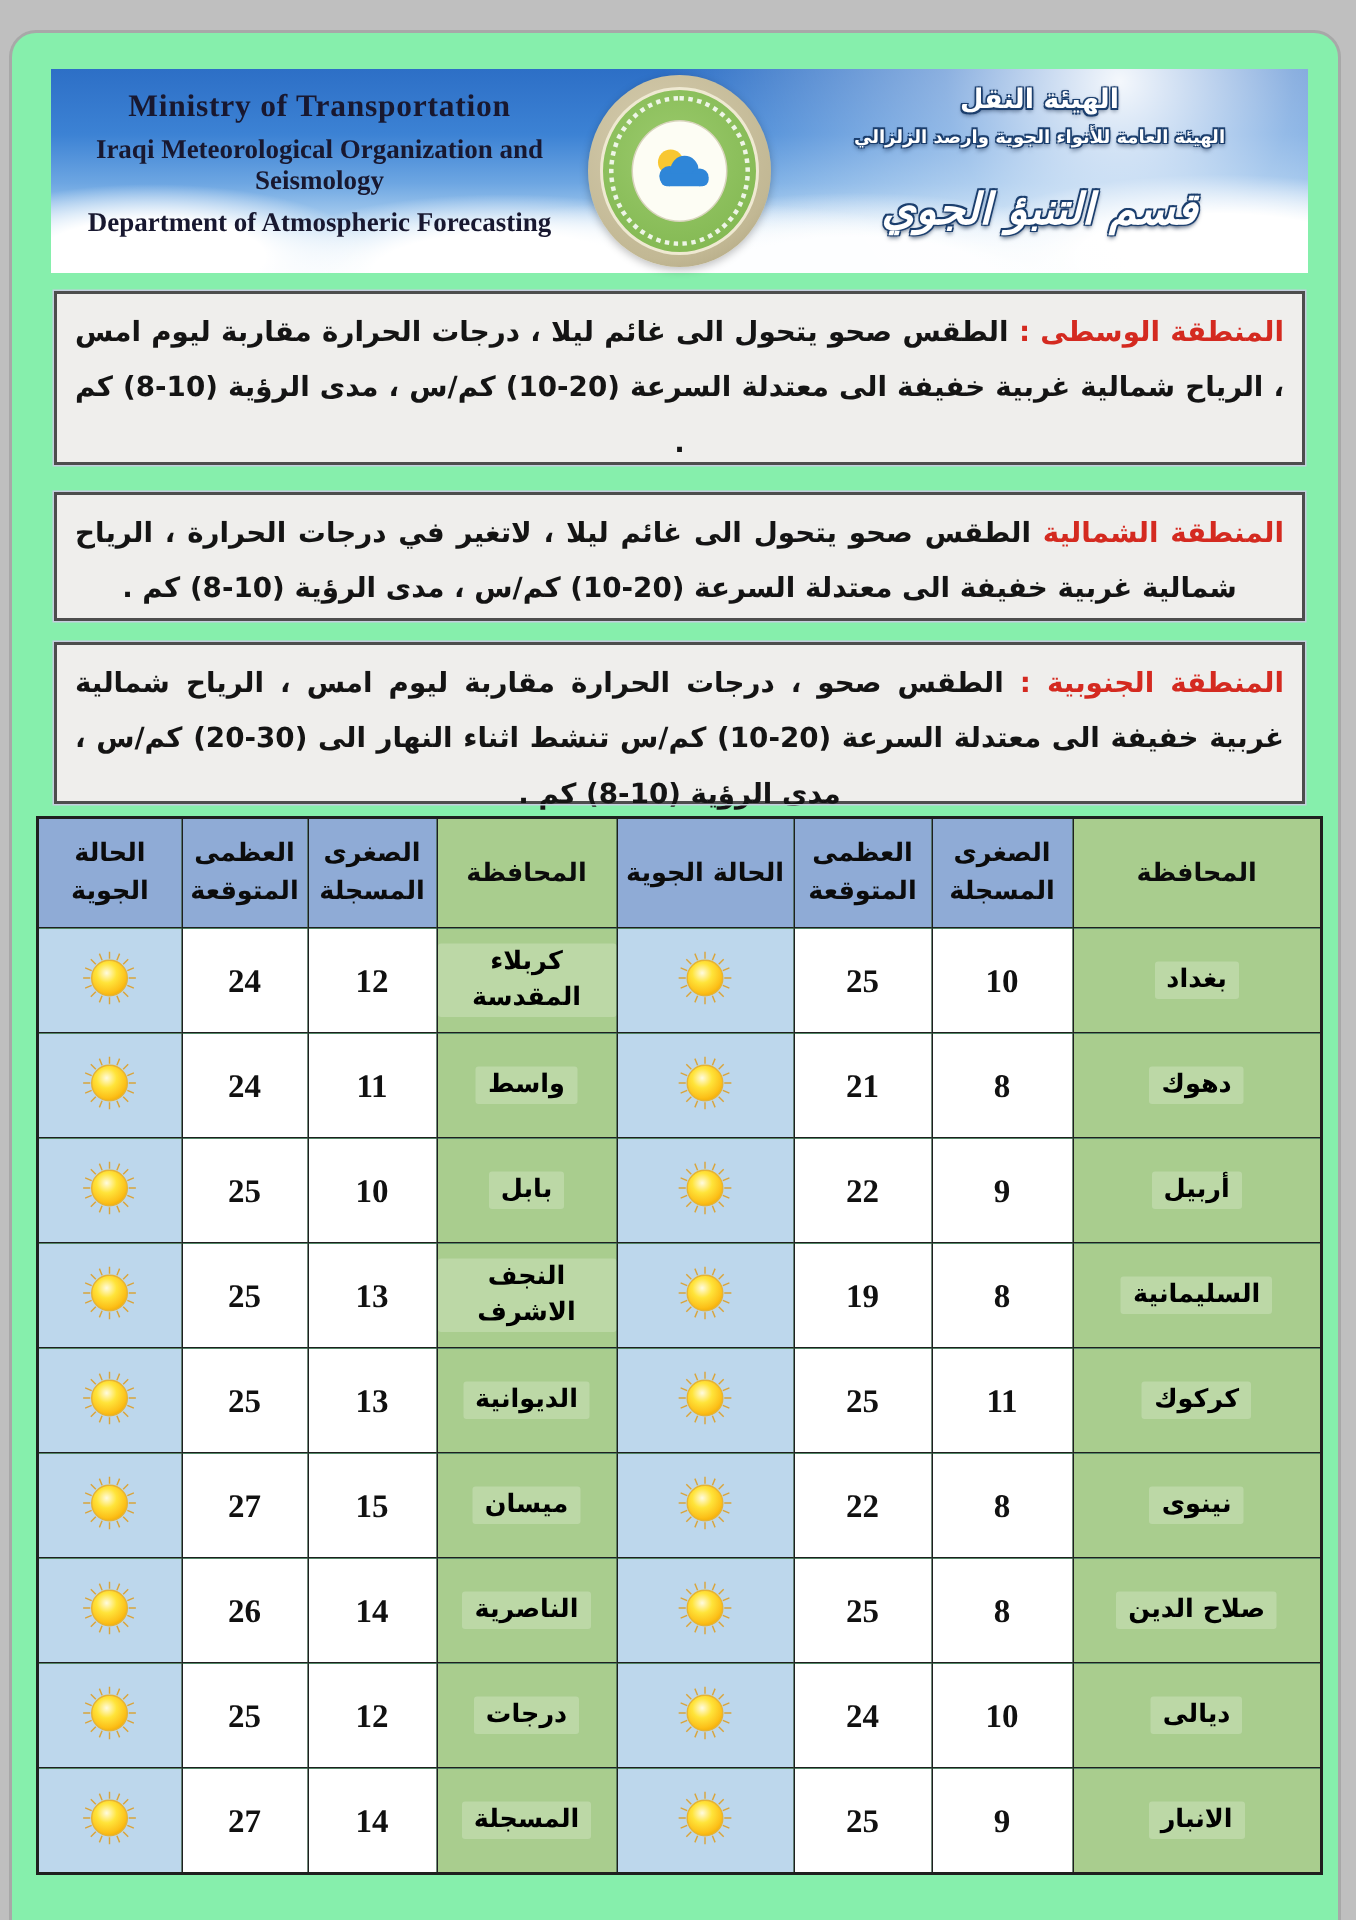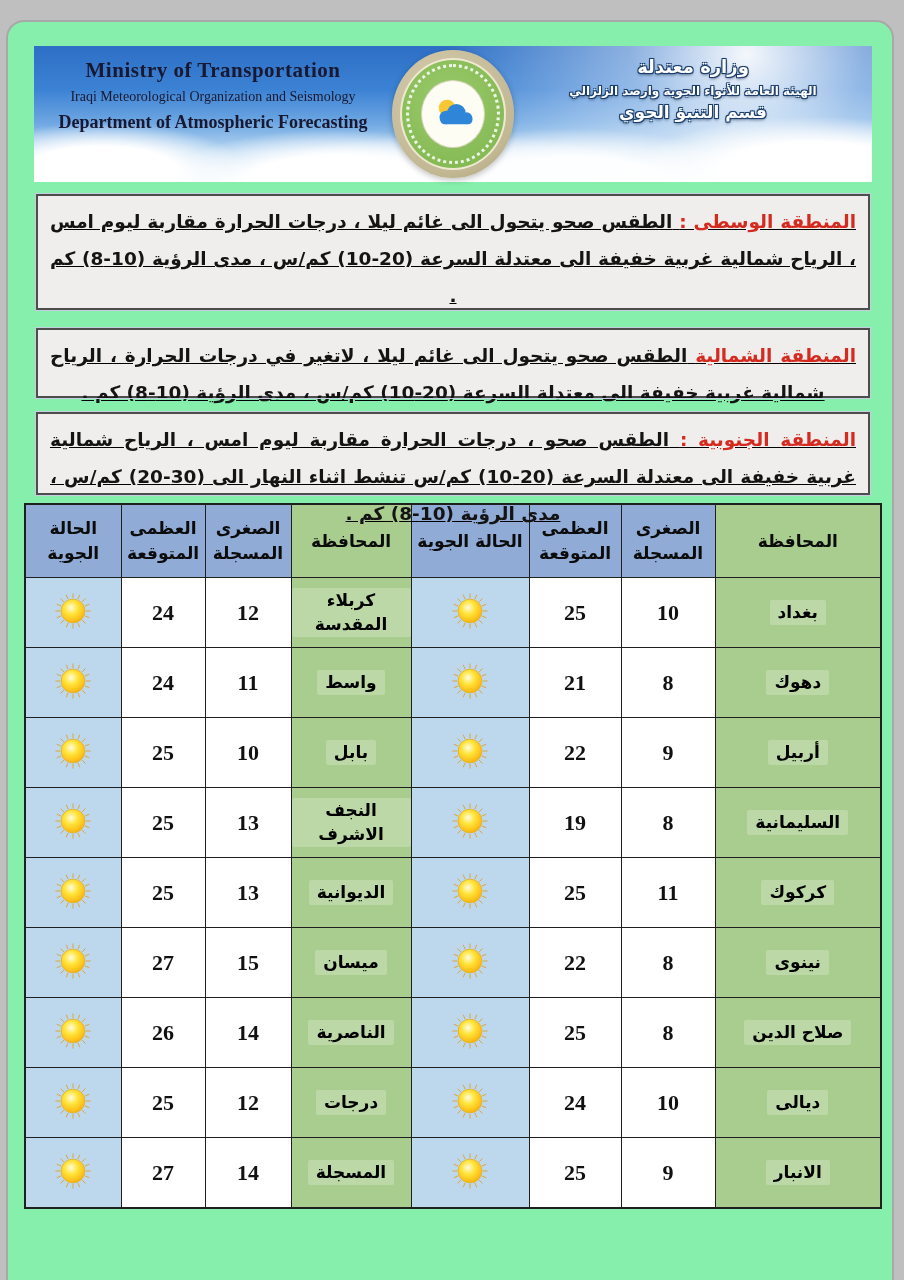--- a/index.html
+++ b/index.html
@@ -24,29 +24,29 @@
       radial-gradient(ellipse 260px 82px at 64% 104%, #fdfeff 36%, rgba(255,255,255,0) 72%),
       radial-gradient(ellipse 240px 72px at 93% 92%, #ffffff 40%, rgba(255,255,255,0) 76%),
       radial-gradient(ellipse 320px 95px at 50% 122%, #ffffff 45%, rgba(255,255,255,0) 82%),
       linear-gradient(180deg,#2d6fc6 0%,#3c82d4 32%,#6da6e2 56%,#b8d7f2 78%,#e9f4fc 100%);
   }
   .ltr-head{
     flex:1;direction:ltr;text-align:center;padding-top:12px;
     font-family:"Liberation Serif",serif;color:#181830;
   }
   .ltr-head .l1{font-size:21px;font-weight:bold;letter-spacing:.5px;}
-  .ltr-head .l2{font-size:14px;font-weight:normal;margin-top:6px;}
+  .ltr-head .l2{font-size:18px;font-weight:bold;margin-top:6px;}
   .ltr-head .l3{font-size:18px;font-weight:bold;margin-top:7px;}
   .rtl-head{
     flex:1;direction:rtl;text-align:center;padding-top:10px;color:#fff;font-weight:bold;
     text-shadow:0 0 2px #1c3f6e,1px 1px 0 #1c3f6e,-1px 1px 0 #1c3f6e,1px -1px 0 #1c3f6e,-1px -1px 0 #1c3f6e,0 2px 3px rgba(10,30,60,.55);
   }
   .rtl-head .a1{font-size:18px;}
   .rtl-head .a2{font-size:12px;margin-top:7px;}
-  .rtl-head .a3{font-size:17px;margin-top:4px;}
+  .rtl-head .a3{font-size:29px;margin-top:24px;font-style:italic;}
   
   .logo{
     width:122px;height:128px;margin-top:4px;flex:0 0 auto;align-self:flex-start;
     border-radius:50%;background:radial-gradient(circle at 40% 35%,#d6cdb0,#c2b894 70%,#a79c78);
     box-shadow:0 2px 6px rgba(0,0,0,.25);
     display:flex;align-items:center;justify-content:center;
   }
   .logo-green{
     width:102px;height:108px;border-radius:50%;
     background:radial-gradient(circle at 45% 40%,#9ccb6d,#7db44c);
@@ -61,30 +61,30 @@
   
   .greenbar{
     margin:6px 20px 0 26px;height:40px;line-height:40px;direction:rtl;text-align:center;
     color:#fff;font-weight:bold;font-size:23px;white-space:pre;
     background:linear-gradient(180deg,#569a1e 0%,#7fbf3c 32%,#7cbd39 55%,#4a8a18 100%);
     border:1px solid #3d7312;text-shadow:0 1px 2px rgba(20,60,0,.5);
   }
   
   .region{
     margin:0 22px 0 28px;background:#efeeec;border:2px solid #4d4d4d;outline:1px solid #c4cede;
-    box-sizing:border-box;direction:rtl;padding:7px 12px 0 12px;text-decoration:underline;
+    box-sizing:border-box;direction:rtl;padding:7px 12px 0 12px;
   }
   .region p{
     margin:0;font-size:18.5px;font-weight:bold;color:#141414;line-height:37px;
     text-align:justify;text-align-last:center;
   }
   .region .region-title{color:#d42a20;}
   .region-1{margin-top:12px;height:116px;}
-  .region-2{margin-top:18px;height:70px;}
-  .region-3{margin-top:14px;height:83px;}
+  .region-2{margin-top:18px;height:86px;}
+  .region-3{margin-top:14px;height:108px;}
   
   table.weather{
     margin:8px 0 0 16px;border-collapse:collapse;direction:rtl;table-layout:fixed;
     border:2px solid #1f1f1f;width:856px;
   }
   table.weather th,table.weather td{
     border:1px solid #1f1f1f;text-align:center;vertical-align:middle;padding:0;
     overflow:hidden;
   }
   table.weather th{height:72px;background:#8fabd6;font-size:17px;font-weight:bold;color:#0c0c0c;line-height:1.45;}
@@ -131,21 +131,21 @@
               <circle cx="24" cy="26" r="8"></circle>
               <circle cx="36" cy="21" r="11"></circle>
               <circle cx="48" cy="27" r="7"></circle>
               <rect x="17" y="24" width="38" height="10" rx="5"></rect>
             </g>
           </svg>
         </div>
       </div>
     </div>
     <div class="rtl-head">
-      <div class="a1">وزارة معتدلة</div>
+      <div class="a1">الهيئة النقل</div>
       <div class="a2">الهيئة العامة للأنواء الجوية وارصد الزلزالي</div>
       <div class="a3">قسم التنبؤ الجوي</div>
     </div>
   </div>
 
 
   <div class="region region-1">
     <p><span class="region-title">المنطقة الوسطى :</span> <span>الطقس صحو يتحول الى غائم ليلا ، درجات الحرارة مقاربة ليوم امس ، الرياح شمالية غربية خفيفة الى معتدلة السرعة (20-10) كم/س ، مدى الرؤية (10-8) كم .</span></p>
   </div>
   <div class="region region-2">

